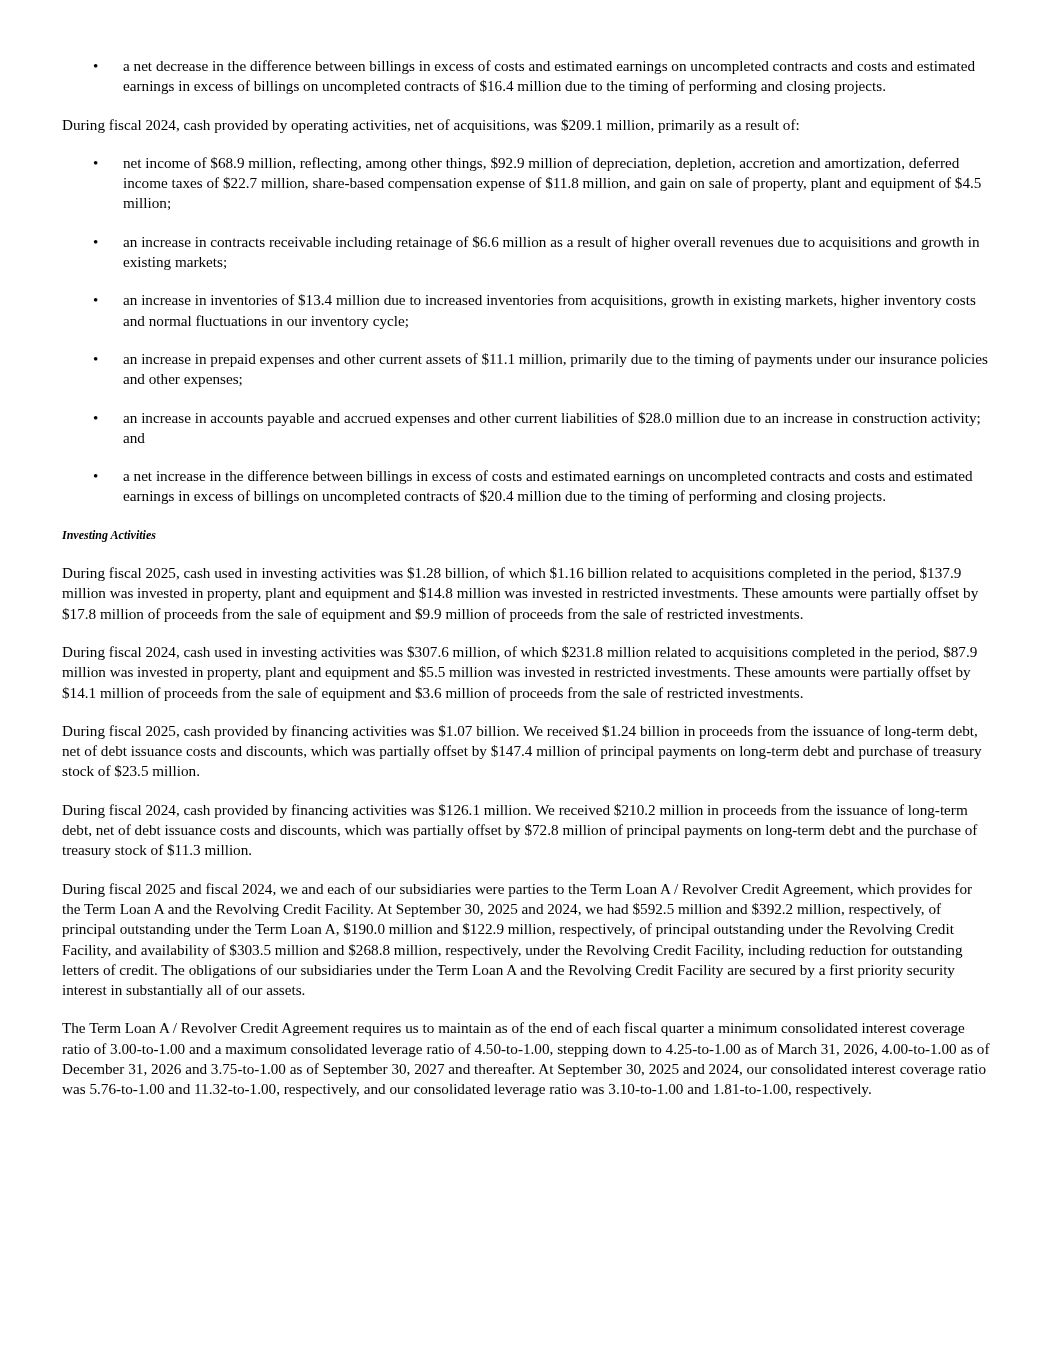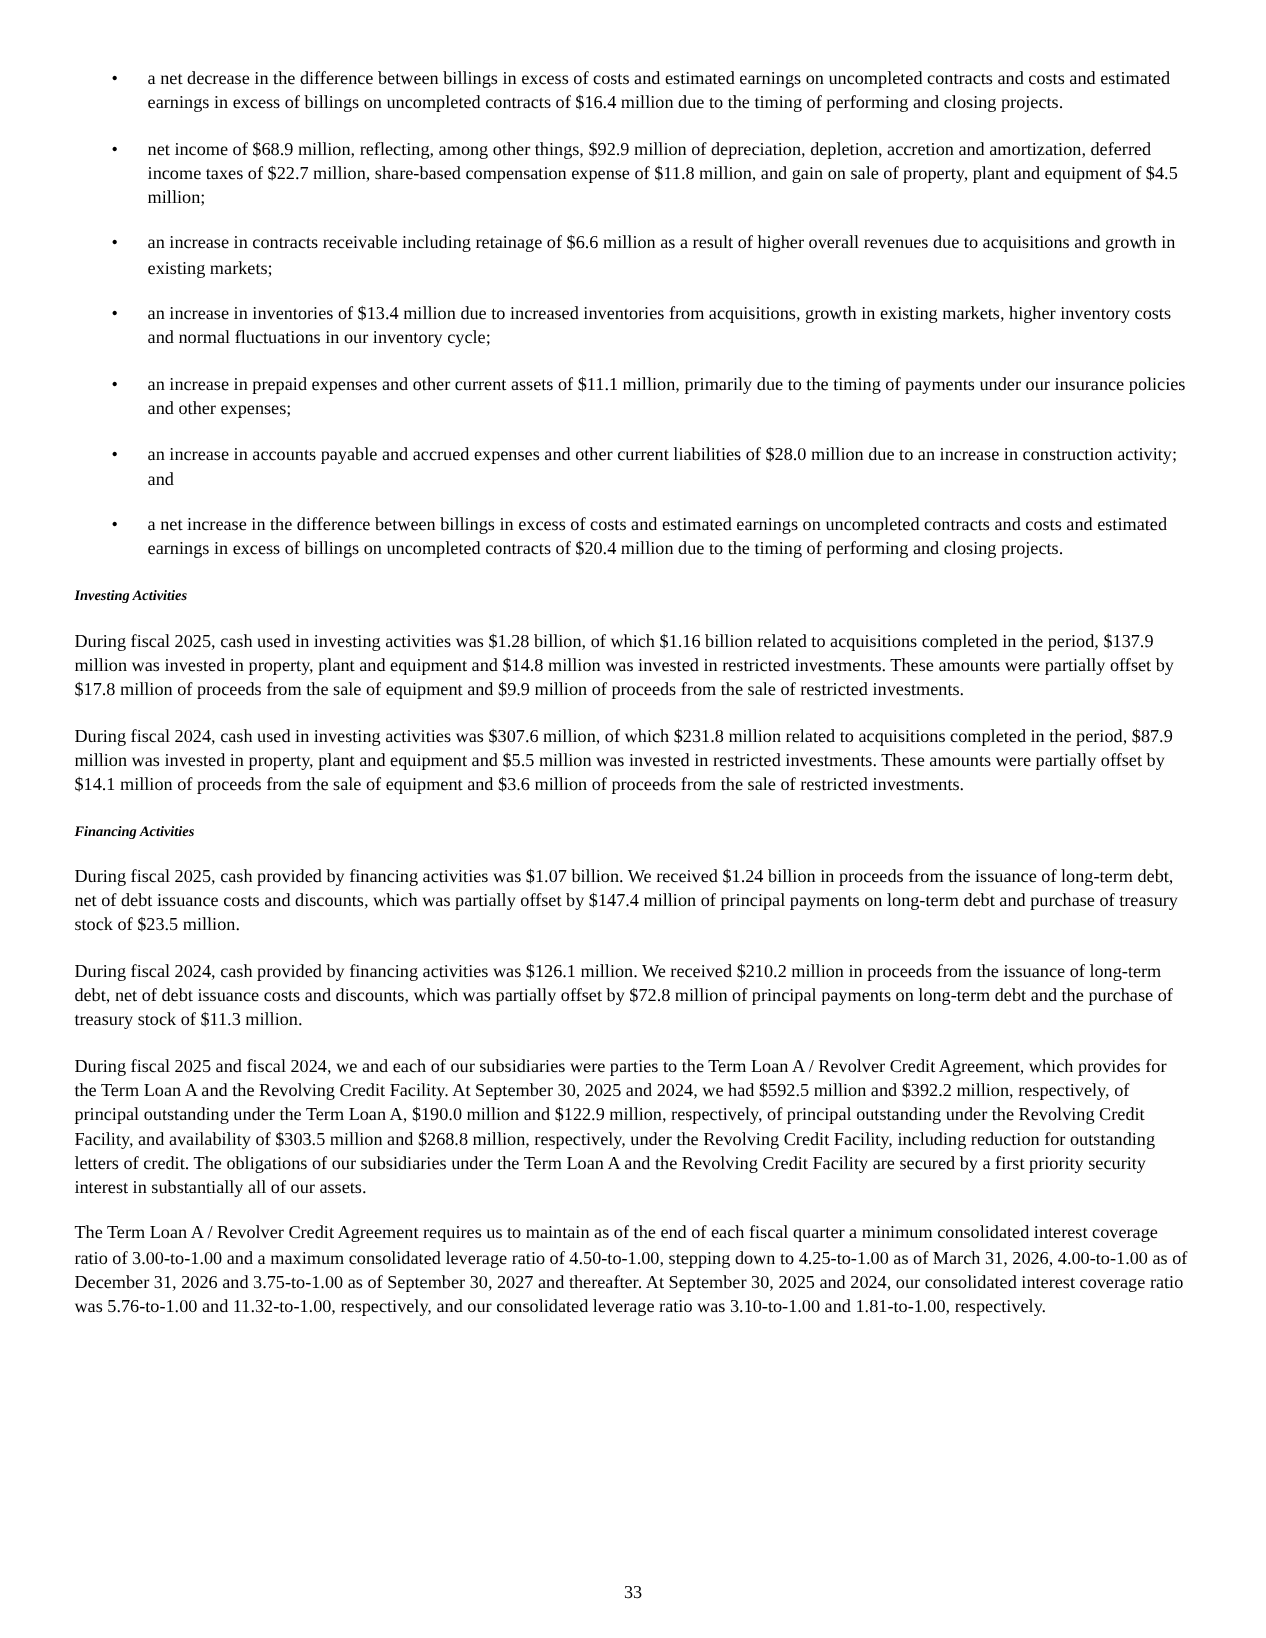--- a/index.html
+++ b/index.html
@@ -64,20 +64,21 @@
 </style>
 </head>
 <body>
 
 <div class="page">
   <div class="doc-body" id="doc-body">
       <div class="block bullet">
         <span class="marker">•</span>
         <span class="text">a net decrease in the difference between billings in excess of costs and estimated earnings on uncompleted contracts and costs and estimated earnings in excess of billings on uncompleted contracts of $16.4 million due to the timing of performing and closing projects.</span>
       </div>
+      <p class="block paragraph">During fiscal 2024, cash provided by operating activities, net of acquisitions, was $209.1 million, primarily as a result of:</p>
       <div class="block bullet">
         <span class="marker">•</span>
         <span class="text">net income of $68.9 million, reflecting, among other things, $92.9 million of depreciation, depletion, accretion and amortization, deferred income taxes of $22.7 million, share-based compensation expense of $11.8 million, and gain on sale of property, plant and equipment of $4.5 million;</span>
       </div>
       <div class="block bullet">
         <span class="marker">•</span>
         <span class="text">an increase in contracts receivable including retainage of $6.6 million as a result of higher overall revenues due to acquisitions and growth in existing markets;</span>
       </div>
       <div class="block bullet">
         <span class="marker">•</span>
@@ -91,22 +92,18 @@
         <span class="marker">•</span>
         <span class="text">an increase in accounts payable and accrued expenses and other current liabilities of $28.0 million due to an increase in construction activity; and</span>
       </div>
       <div class="block bullet">
         <span class="marker">•</span>
         <span class="text">a net increase in the difference between billings in excess of costs and estimated earnings on uncompleted contracts and costs and estimated earnings in excess of billings on uncompleted contracts of $20.4 million due to the timing of performing and closing projects.</span>
       </div>
       <h3 class="block heading">Investing Activities</h3>
       <p class="block paragraph">During fiscal 2025, cash used in investing activities was $1.28 billion, of which $1.16 billion related to acquisitions completed in the period, $137.9 million was invested in property, plant and equipment and $14.8 million was invested in restricted investments. These amounts were partially offset by $17.8 million of proceeds from the sale of equipment and $9.9 million of proceeds from the sale of restricted investments.</p>
       <p class="block paragraph">During fiscal 2024, cash used in investing activities was $307.6 million, of which $231.8 million related to acquisitions completed in the period, $87.9 million was invested in property, plant and equipment and $5.5 million was invested in restricted investments. These amounts were partially offset by $14.1 million of proceeds from the sale of equipment and $3.6 million of proceeds from the sale of restricted investments.</p>
-      <h3 class="block heading">Financing Activities</h3>
       <p class="block paragraph">During fiscal 2025, cash provided by financing activities was $1.07 billion. We received $1.24 billion in proceeds from the issuance of long-term debt, net of debt issuance costs and discounts, which was partially offset by $147.4 million of principal payments on long-term debt and purchase of treasury stock of $23.5 million.</p>
       <p class="block paragraph">During fiscal 2024, cash provided by financing activities was $126.1 million. We received $210.2 million in proceeds from the issuance of long-term debt, net of debt issuance costs and discounts, which was partially offset by $72.8 million of principal payments on long-term debt and the purchase of treasury stock of $11.3 million.</p>
       <p class="block paragraph">During fiscal 2025 and fiscal 2024, we and each of our subsidiaries were parties to the Term Loan A / Revolver Credit Agreement, which provides for the Term Loan A and the Revolving Credit Facility. At September 30, 2025 and 2024, we had $592.5 million and $392.2 million, respectively, of principal outstanding under the Term Loan A, $190.0 million and $122.9 million, respectively, of principal outstanding under the Revolving Credit Facility, and availability of $303.5 million and $268.8 million, respectively, under the Revolving Credit Facility, including reduction for outstanding letters of credit. The obligations of our subsidiaries under the Term Loan A and the Revolving Credit Facility are secured by a first priority security interest in substantially all of our assets.</p>
       <p class="block paragraph">The Term Loan A / Revolver Credit Agreement requires us to maintain as of the end of each fiscal quarter a minimum consolidated interest coverage ratio of 3.00-to-1.00 and a maximum consolidated leverage ratio of 4.50-to-1.00, stepping down to 4.25-to-1.00 as of March 31, 2026, 4.00-to-1.00 as of December 31, 2026 and 3.75-to-1.00 as of September 30, 2027 and thereafter. At September 30, 2025 and 2024, our consolidated interest coverage ratio was 5.76-to-1.00 and 11.32-to-1.00, respectively, and our consolidated leverage ratio was 3.10-to-1.00 and 1.81-to-1.00, respectively.</p>
     </div>
-  <div class="page-footer">
-    <span>33</span>
-  </div>
 </div>
 
 </body></html>

